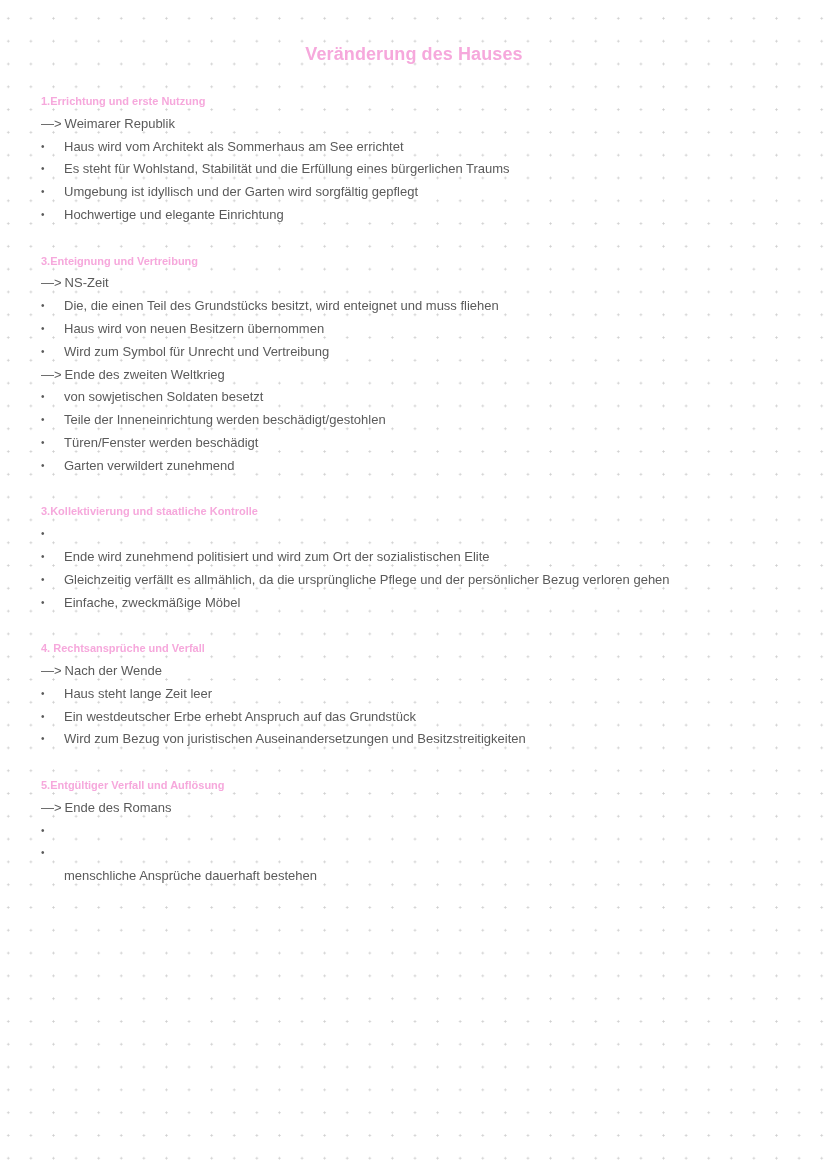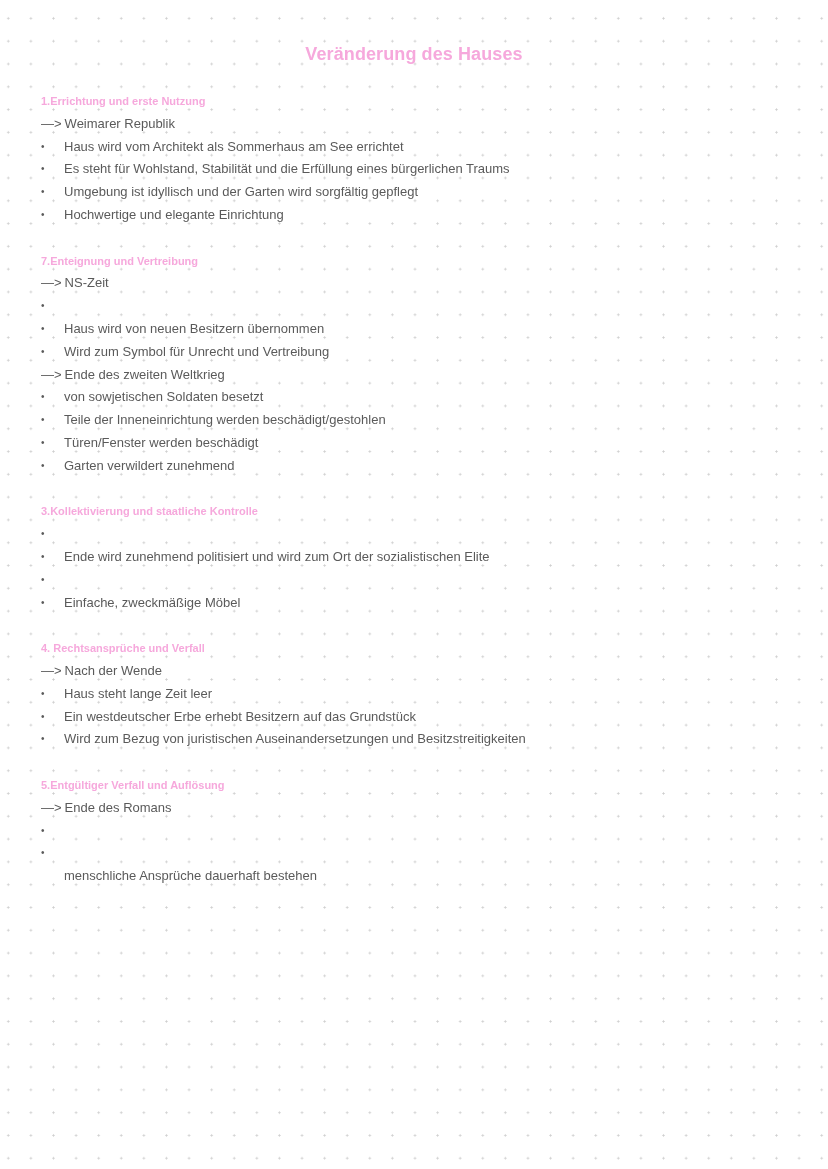--- a/index.html
+++ b/index.html
@@ -88,45 +88,45 @@
     <div class="section">
       <div class="line heading">1.Errichtung und erste Nutzung</div>
       <div class="line arrow-line"><span class="arrow">—&gt;</span><span>Weimarer Republik</span></div>
       <div class="line bullet-item"><span class="bullet">•</span><span>Haus wird vom Architekt als Sommerhaus am See errichtet</span></div>
       <div class="line bullet-item"><span class="bullet">•</span><span>Es steht für Wohlstand, Stabilität und die Erfüllung eines bürgerlichen Traums</span></div>
       <div class="line bullet-item"><span class="bullet">•</span><span>Umgebung ist idyllisch und der Garten wird sorgfältig gepflegt</span></div>
       <div class="line bullet-item"><span class="bullet">•</span><span>Hochwertige und elegante Einrichtung</span></div>
     </div>
 
     <div class="section">
-      <div class="line heading">7.Enteignung und Vertreibung</div>
+      <div class="line heading">3.Enteignung und Vertreibung</div>
       <div class="line arrow-line"><span class="arrow">—&gt;</span><span>NS-Zeit</span></div>
-      <div class="line bullet-item"><span class="bullet">•</span></div>
+      <div class="line bullet-item"><span class="bullet">•</span><span>Die, die einen Teil des Grundstücks besitzt, wird enteignet und muss fliehen</span></div>
       <div class="line bullet-item"><span class="bullet">•</span><span>Haus wird von neuen Besitzern übernommen</span></div>
       <div class="line bullet-item"><span class="bullet">•</span><span>Wird zum Symbol für Unrecht und Vertreibung</span></div>
       <div class="line arrow-line"><span class="arrow">—&gt;</span><span>Ende des zweiten Weltkrieg</span></div>
       <div class="line bullet-item"><span class="bullet">•</span><span>von sowjetischen Soldaten besetzt</span></div>
       <div class="line bullet-item"><span class="bullet">•</span><span>Teile der Inneneinrichtung werden beschädigt/gestohlen</span></div>
       <div class="line bullet-item"><span class="bullet">•</span><span>Türen/Fenster werden beschädigt</span></div>
       <div class="line bullet-item"><span class="bullet">•</span><span>Garten verwildert zunehmend</span></div>
     </div>
 
     <div class="section">
       <div class="line heading">3.Kollektivierung und staatliche Kontrolle</div>
       <div class="line bullet-item"><span class="bullet">•</span></div>
       <div class="line bullet-item"><span class="bullet">•</span><span>Ende wird zunehmend politisiert und wird zum Ort der sozialistischen Elite</span></div>
-      <div class="line bullet-item"><span class="bullet">•</span></div>
+      <div class="line bullet-item"><span class="bullet">•</span><span>Gleichzeitig verfällt es allmählich, da die ursprüngliche Pflege und der persönlicher Bezug verloren gehen</span></div>
       <div class="line bullet-item"><span class="bullet">•</span><span>Einfache, zweckmäßige Möbel</span></div>
     </div>
 
     <div class="section">
       <div class="line heading">4. Rechtsansprüche und Verfall</div>
       <div class="line arrow-line"><span class="arrow">—&gt;</span><span>Nach der Wende</span></div>
       <div class="line bullet-item"><span class="bullet">•</span><span>Haus steht lange Zeit leer</span></div>
-      <div class="line bullet-item"><span class="bullet">•</span><span>Ein westdeutscher Erbe erhebt Besitzern auf das Grundstück</span></div>
+      <div class="line bullet-item"><span class="bullet">•</span><span>Ein westdeutscher Erbe erhebt Anspruch auf das Grundstück</span></div>
       <div class="line bullet-item"><span class="bullet">•</span><span>Wird zum Bezug von juristischen Auseinandersetzungen und Besitzstreitigkeiten</span></div>
     </div>
 
     <div class="section">
       <div class="line heading">5.Entgültiger Verfall und Auflösung</div>
       <div class="line arrow-line"><span class="arrow">—&gt;</span><span>Ende des Romans</span></div>
       <div class="line bullet-item"><span class="bullet">•</span></div>
       <div class="line bullet-item"><span class="bullet">•</span></div>
       <div class="line cont">menschliche Ansprüche dauerhaft bestehen</div>
     </div>

